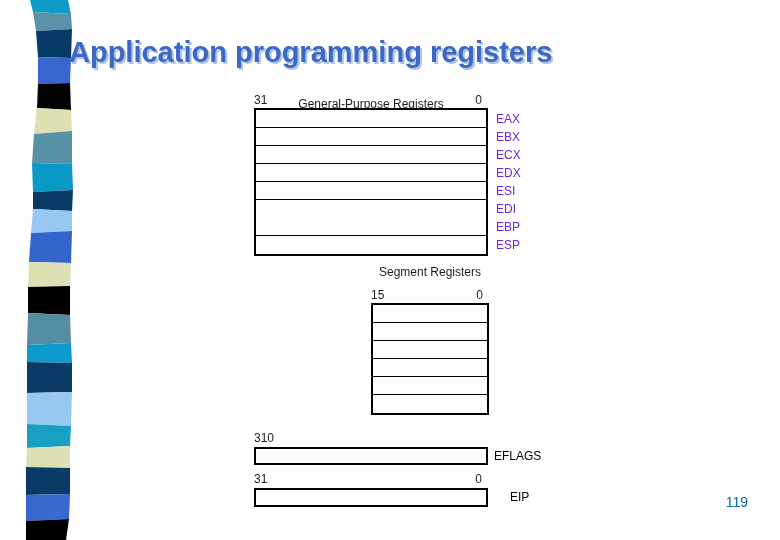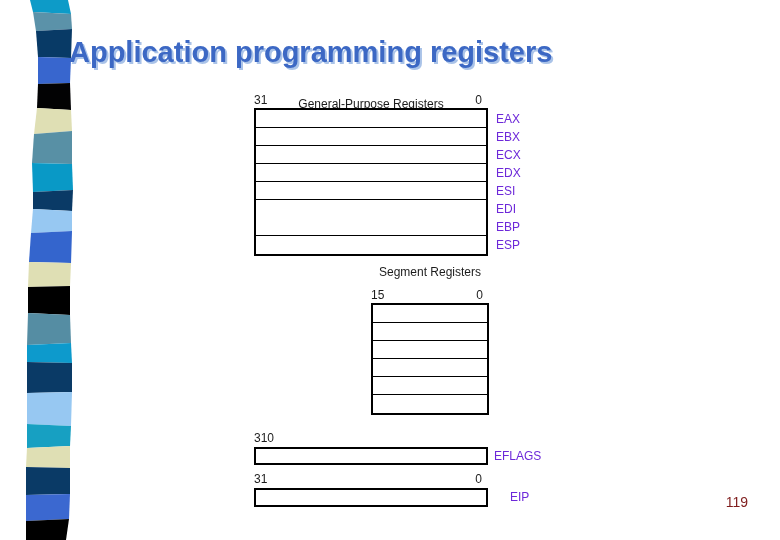--- a/index.html
+++ b/index.html
@@ -33,30 +33,30 @@
   .regbox .row{height:18px;border-bottom:1px solid #000;box-sizing:border-box;}
   .regbox .row.no-border,.regbox .row:last-child{border-bottom:none;}
   
   .bits{
     position:absolute;display:flex;justify-content:space-between;
     font-size:12px;color:#1c1c1c;line-height:14px;box-sizing:border-box;
   }
   
   .labelcol{position:absolute;font-size:12px;color:#6d28d9;}
   .labelcol div{height:18px;line-height:18px;}
-  .single-label{position:absolute;font-size:12px;color:#6d28d9;}
+  .single-label{position:absolute;font-size:12px;color:#000000;}
   
   .status-head{
     position:absolute;display:flex;align-items:flex-end;
     font-size:12px;color:#1c1c1c;line-height:14px;
   }
   .status-head .mid{flex:1;text-align:center;}
   .page-number{
     position:absolute;right:32px;top:494px;
-    font-size:14px;color:#7f1d1d;
+    font-size:14px;color:#0369a1;
   }
 </style>
 </head>
 <body>
 
 <div id="slide">
 
   <svg id="stripe-svg" viewBox="0 0 80 540" preserveAspectRatio="none">
       <polygon points="30,0 68,0 71,14 33,12" fill="#0d9bc8"></polygon>
       <polygon points="33,12 71,14 72,29 36,31" fill="#5b92a9"></polygon>

